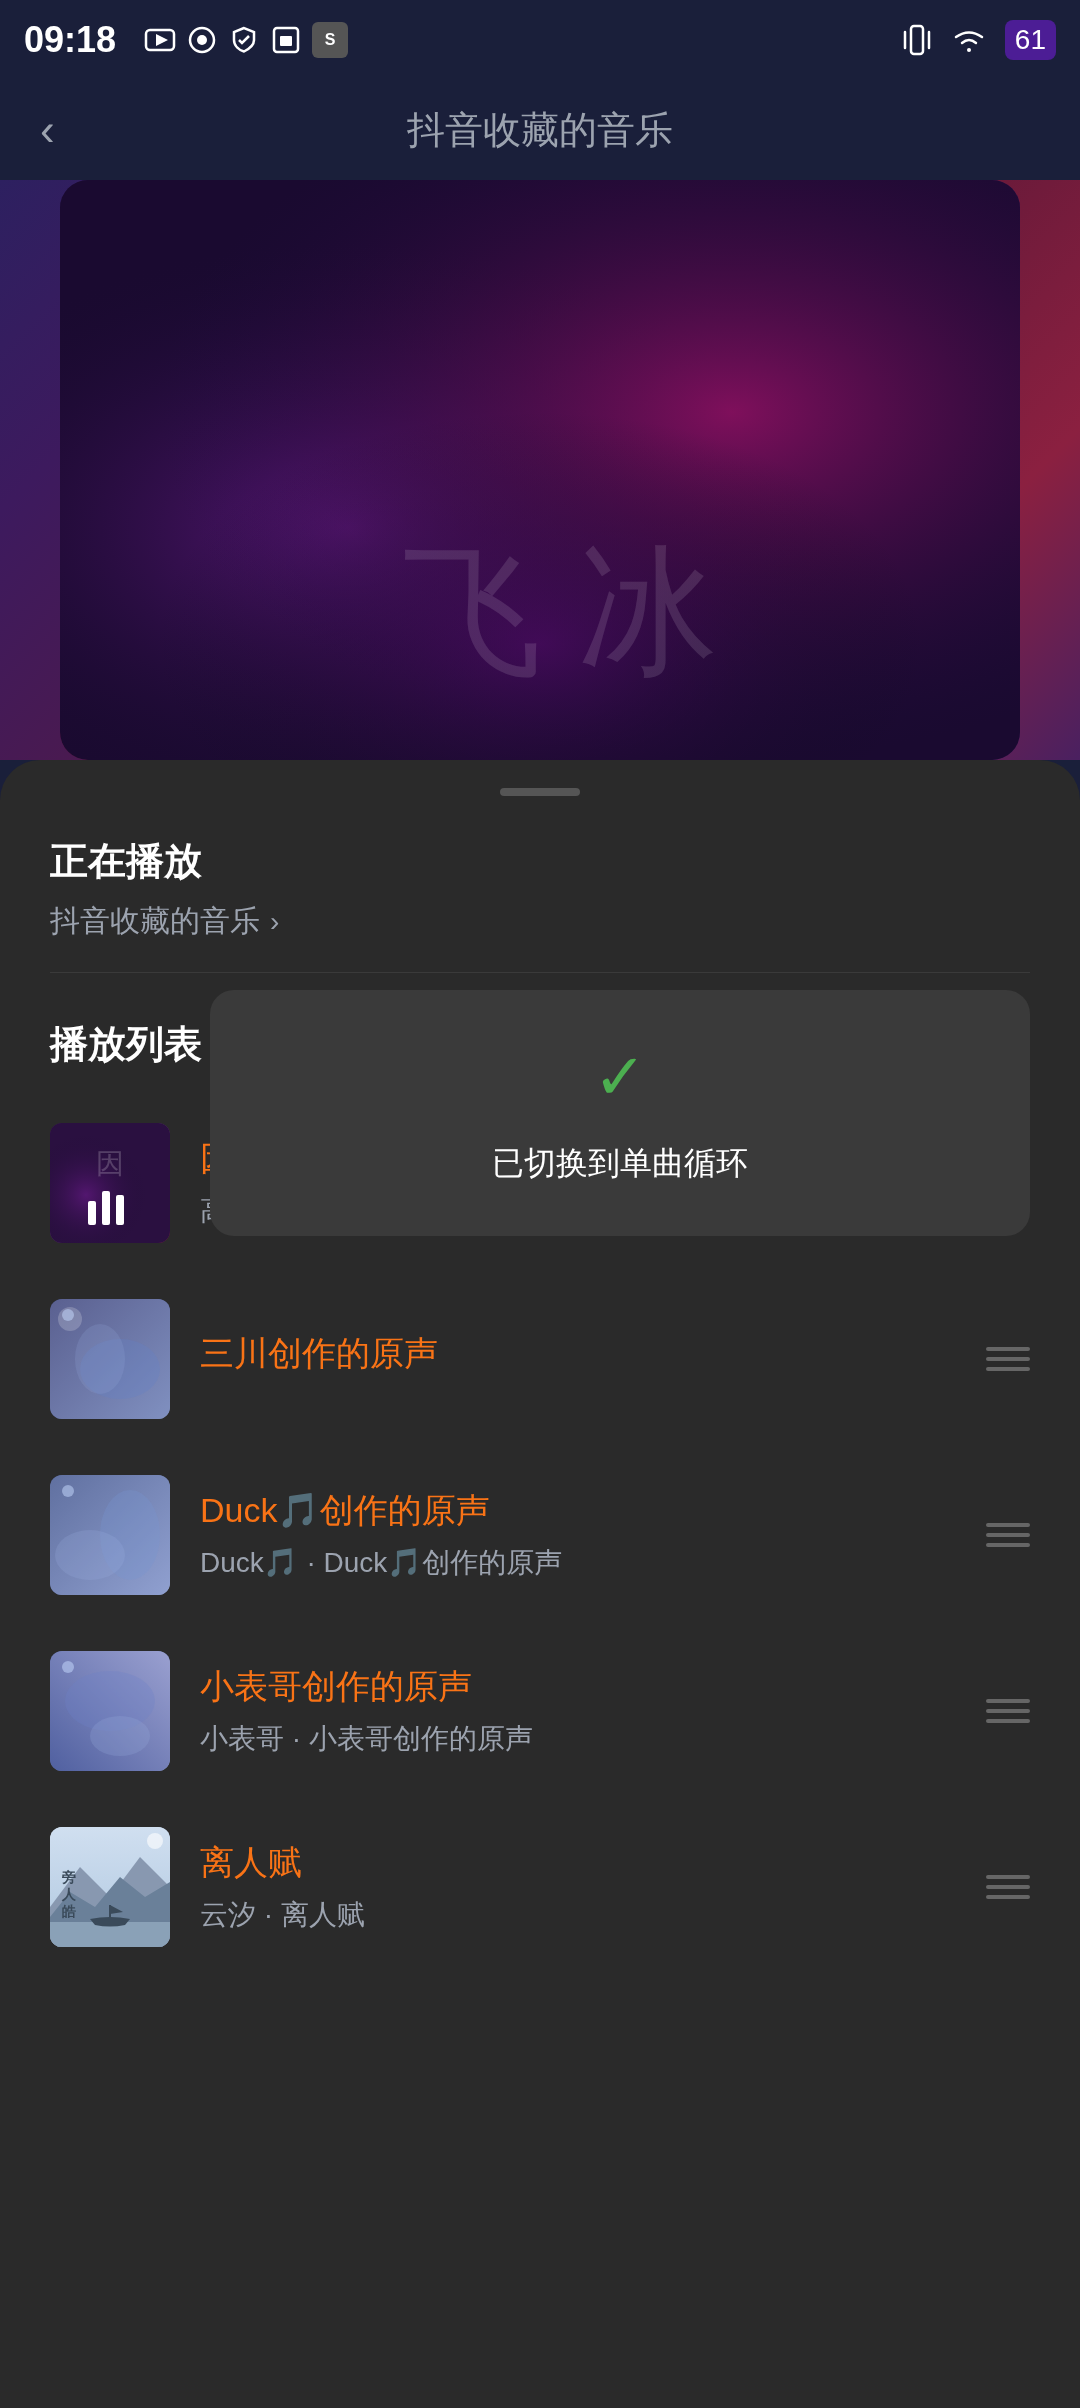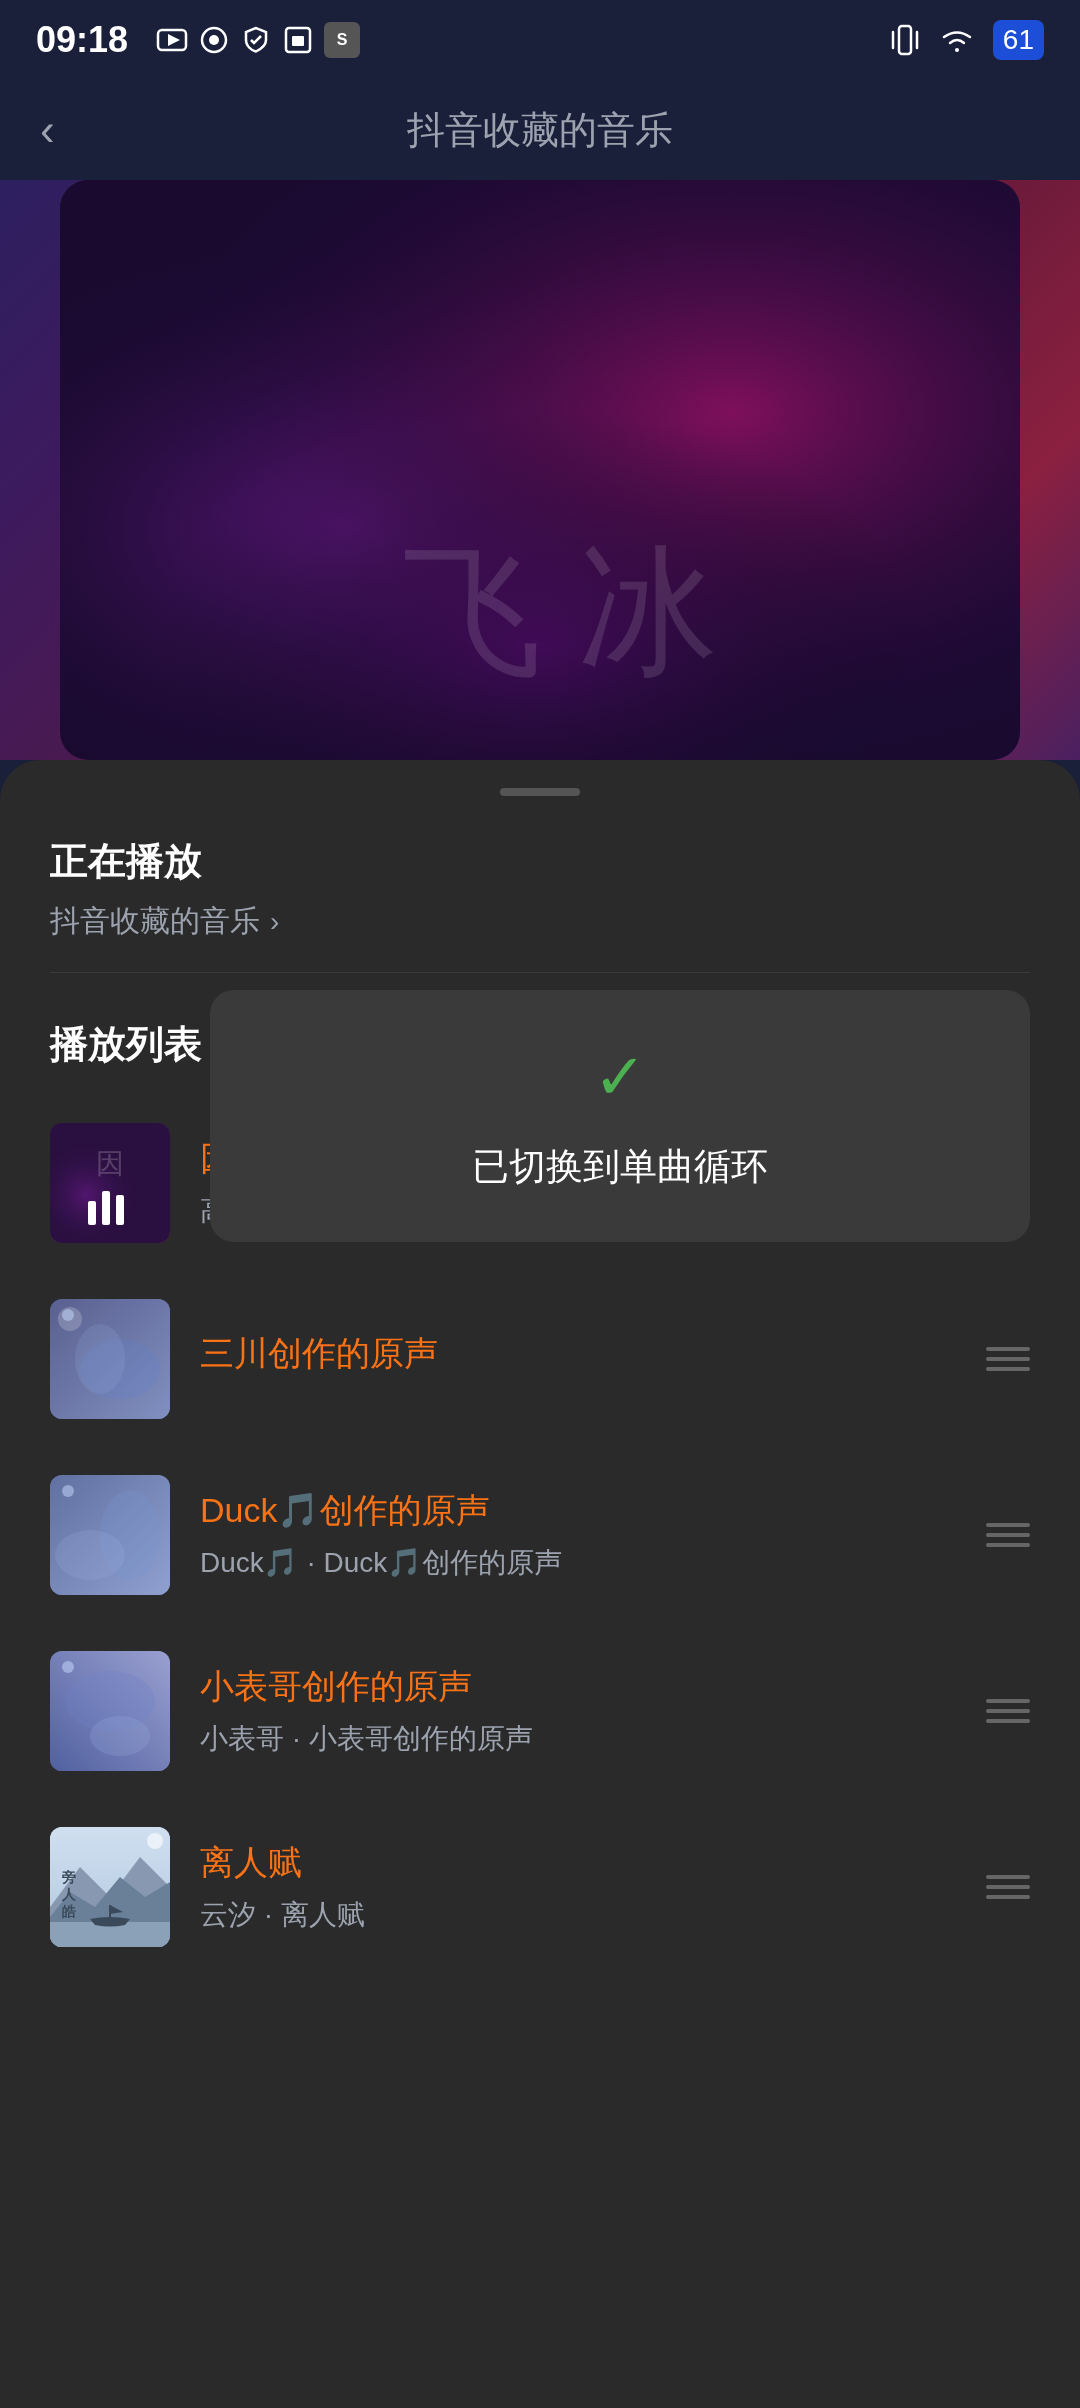--- a/index.html
+++ b/index.html
@@ -12,21 +12,21 @@
       position: relative;
     }
 
     
     .status-bar {
       width: 100%;
       height: 80px;
       display: flex;
       align-items: center;
       justify-content: space-between;
-      padding: 0 36px;
+      padding: 0 24px;
       background: #1a1f3a;
       position: relative;
       z-index: 10;
     }
     .status-left {
       display: flex;
       align-items: center;
       gap: 12px;
     }
     .status-time {
@@ -177,21 +177,21 @@
       display: flex;
       flex-direction: column;
       align-items: center;
       gap: 28px;
     }
     .toast-check {
       font-size: 64px;
       color: #4caf50;
     }
     .toast-text {
-      font-size: 37px;
+      font-size: 32px;
       color: #fff;
       font-weight: 500;
     }
 
     
     .track-list {
       padding: 0 0;
     }
     .track-item {
       display: flex;
@@ -299,21 +299,21 @@
     <svg width="32" height="36" viewBox="0 0 32 36">
         <rect x="10" y="4" width="12" height="28" rx="3" fill="none" stroke="#fff" stroke-width="2.5"></rect>
         <line x1="4" y1="10" x2="4" y2="26" stroke="#fff" stroke-width="2.5" stroke-linecap="round"></line>
         <line x1="28" y1="10" x2="28" y2="26" stroke="#fff" stroke-width="2.5" stroke-linecap="round"></line>
       </svg>
     <svg width="40" height="36" viewBox="0 0 40 36">
         <path d="M20 28 l0 0" stroke="#fff" stroke-width="4" stroke-linecap="round"></path>
         <path d="M13 21 Q20 15 27 21" fill="none" stroke="#fff" stroke-width="2.5" stroke-linecap="round"></path>
         <path d="M7 15 Q20 6 33 15" fill="none" stroke="#fff" stroke-width="2.5" stroke-linecap="round"></path>
       </svg>
-    <div style="display:flex;align-items:center;background:#1d4ed8;border-radius:8px;padding:4px 10px;gap:6px;">
+    <div style="display:flex;align-items:center;background:#4c1d95;border-radius:8px;padding:4px 10px;gap:6px;">
       <span style="font-size:28px;color:#fff;">61</span>
     </div>
   </div>
 </div>
 
 <div class="header">
   <div class="header-back">‹</div>
   <span class="header-title">抖音收藏的音乐</span>
 </div>
 

